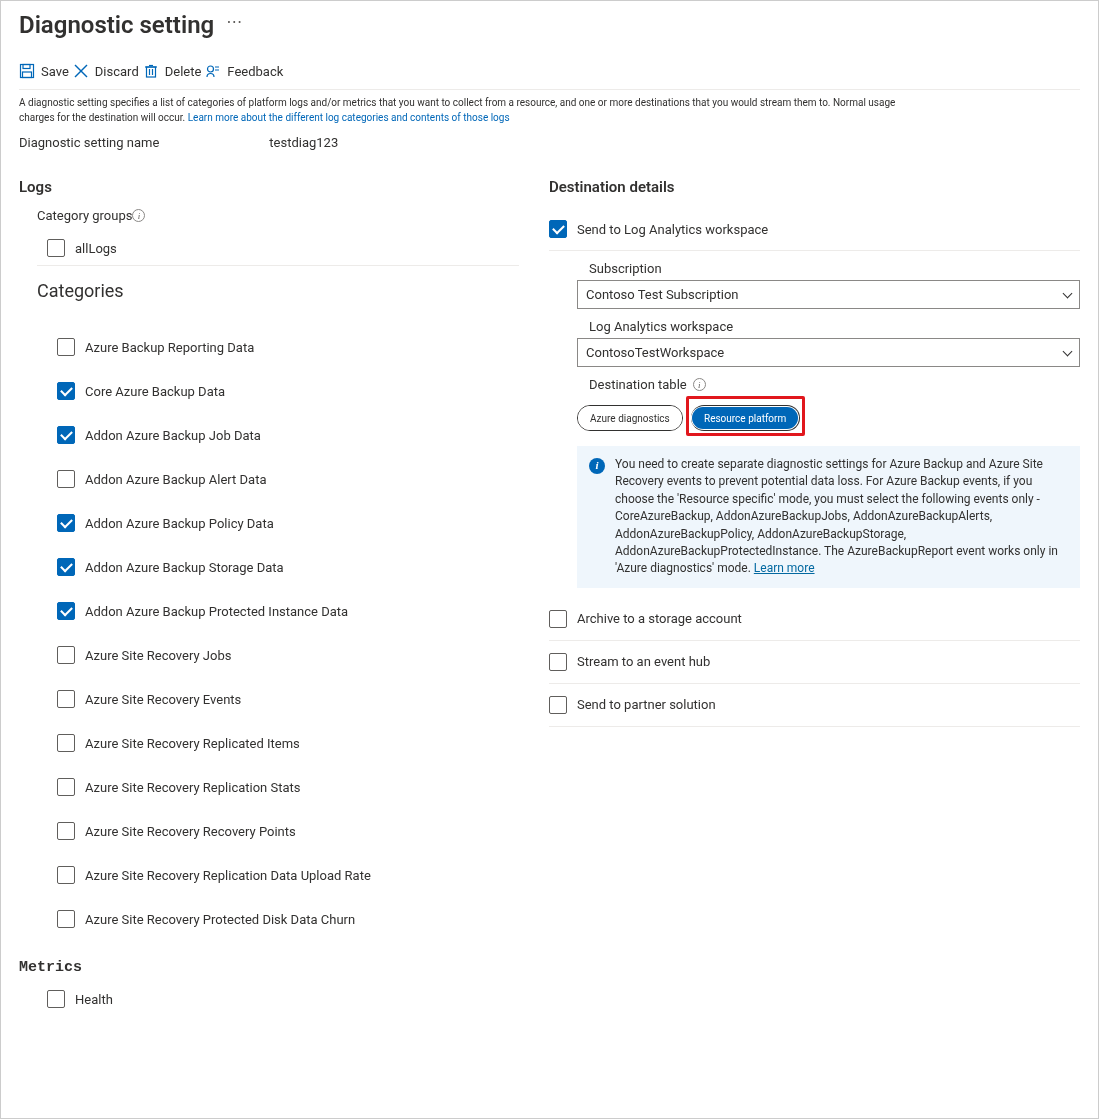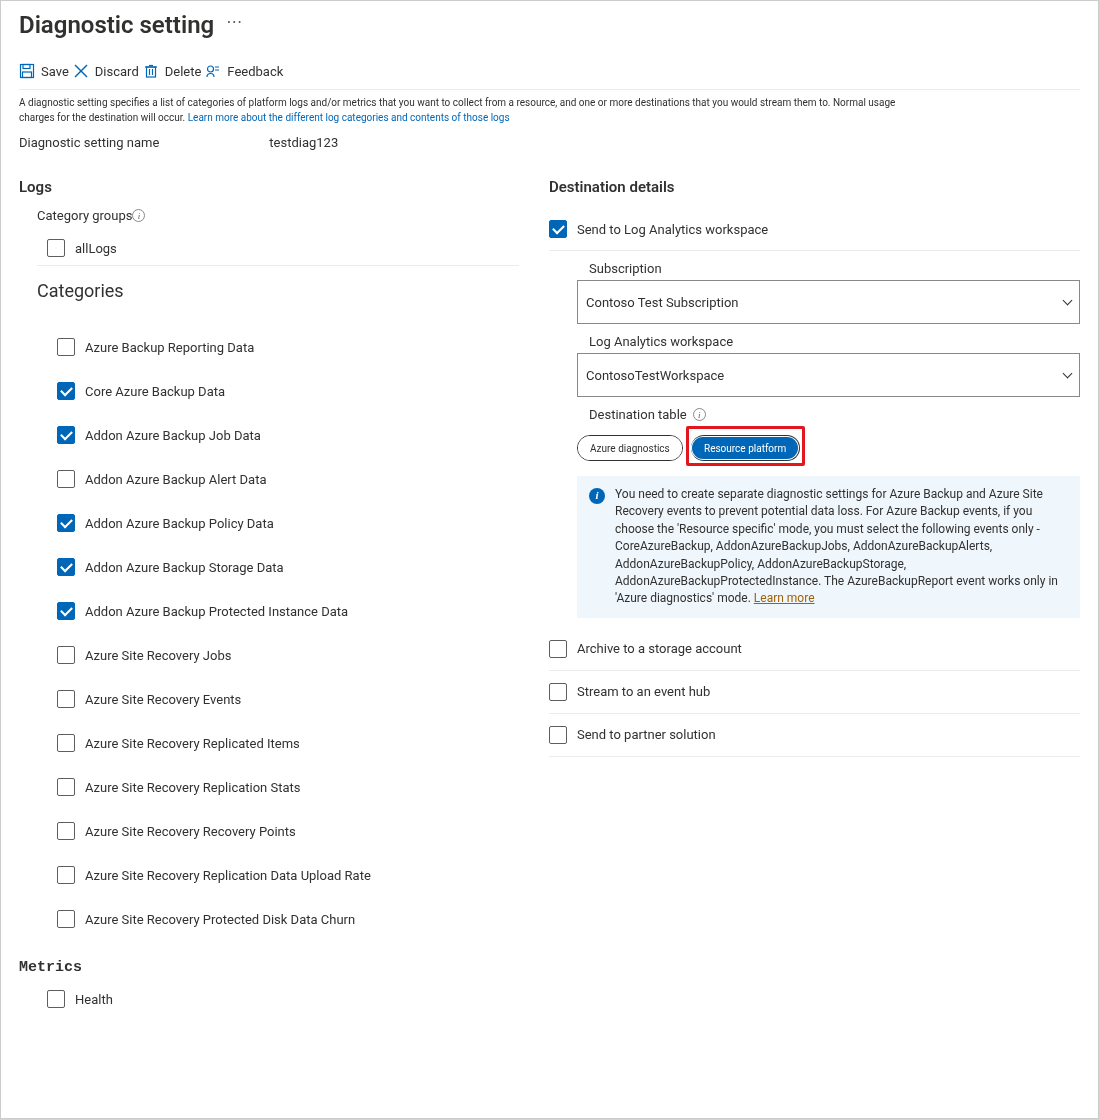--- a/index.html
+++ b/index.html
@@ -125,21 +125,21 @@
     padding-left: 28px;
     margin-bottom: 10px;
   }
   .field-label {
     font-size: 13px;
     margin: 10px 0 4px 12px;
     display: flex; align-items: center; gap: 6px;
   }
   .select {
     border: 1px solid #8a8886;
-    height: 44px;
+    height: 29px;
     display: flex;
     align-items: center;
     justify-content: space-between;
     padding: 0 8px;
     font-size: 13px;
     background: #fff;
     cursor: pointer;
   }
   .select .chev {
     border: solid #323130;
@@ -193,21 +193,21 @@
     border-radius: 50%;
     background: #0067b8;
     color: #fff;
     font-weight: 700;
     font-size: 11px;
     display: flex; align-items: center; justify-content: center;
     font-style: italic;
     font-family: Georgia, serif;
     margin-top: 2px;
   }
-  .infobox a { color: #a16207; }
+  .infobox a { color: #0369a1; }
   .dest-check {
     display: flex;
     align-items: center;
     gap: 10px;
     padding: 12px 0;
     border-bottom: 1px solid #edebe9;
   }
   .dest-check.first { border-top: none; }
   .info-icon {
     width: 13px; height: 13px;

